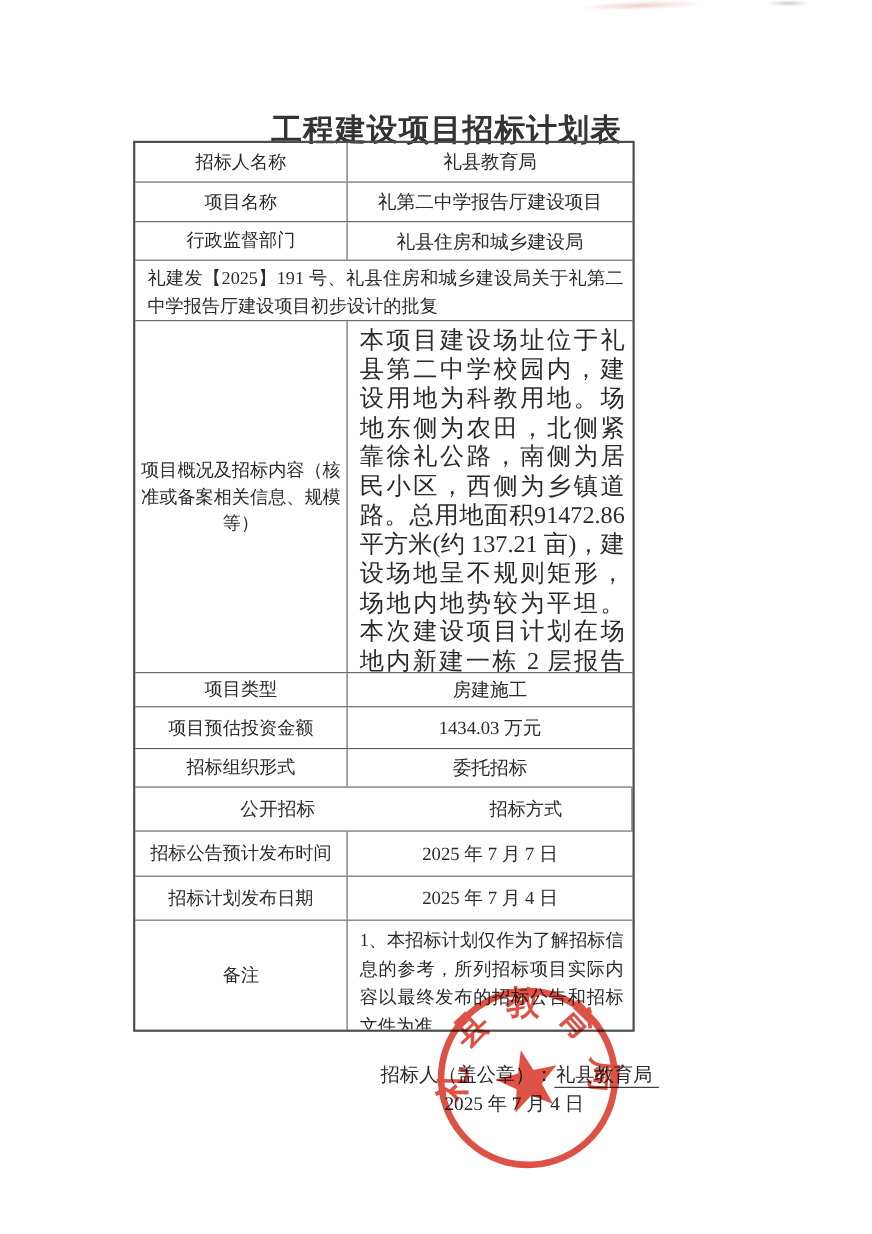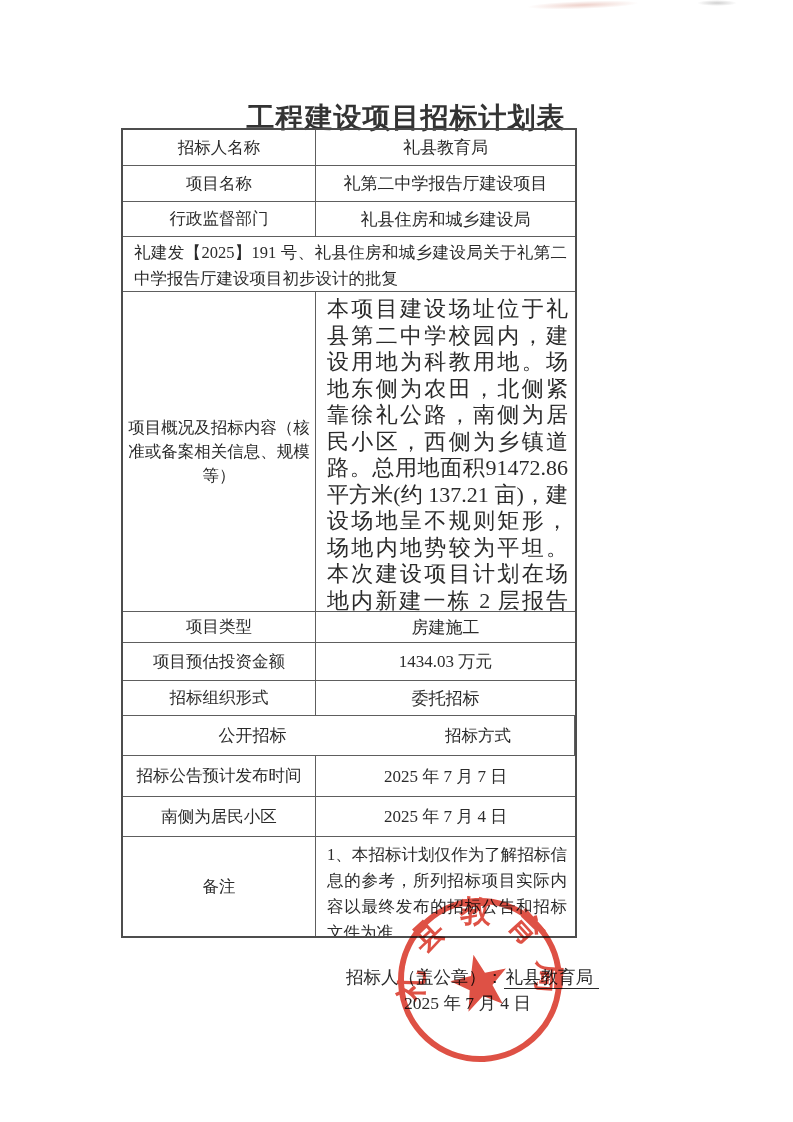--- a/index.html
+++ b/index.html
@@ -105,21 +105,21 @@
     <div class="cell value-cell v-center">公开招标</div>
     <div class="cell label-cell">招标方式</div>
   </div>
 
   <div class="t-row" style="height:41px">
     <div class="cell label-cell">招标公告预计发布时间</div>
     <div class="cell value-cell v-center">2025 年 7 月 7 日</div>
   </div>
 
   <div class="t-row" style="height:40px">
-    <div class="cell label-cell">南侧为居民小区</div>
+    <div class="cell label-cell">招标计划发布日期</div>
     <div class="cell value-cell v-center">2025 年 7 月 4 日</div>
   </div>
 
   <div class="t-row" style="height:100px">
     <div class="cell label-cell">备注</div>
     <div class="cell value-cell v-notes">1、本招标计划仅作为了解招标信息的参考，所列招标项目实际内容以最终发布的招标公告和招标文件为准。
 2、此表加盖招标人公章上传。</div>
   </div>
 
 </div>

